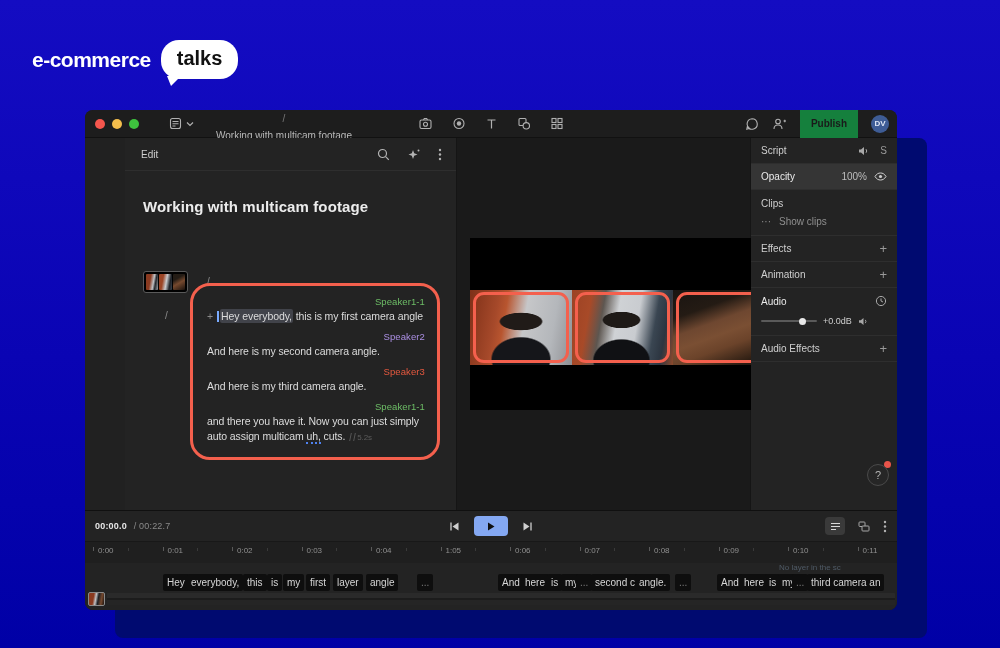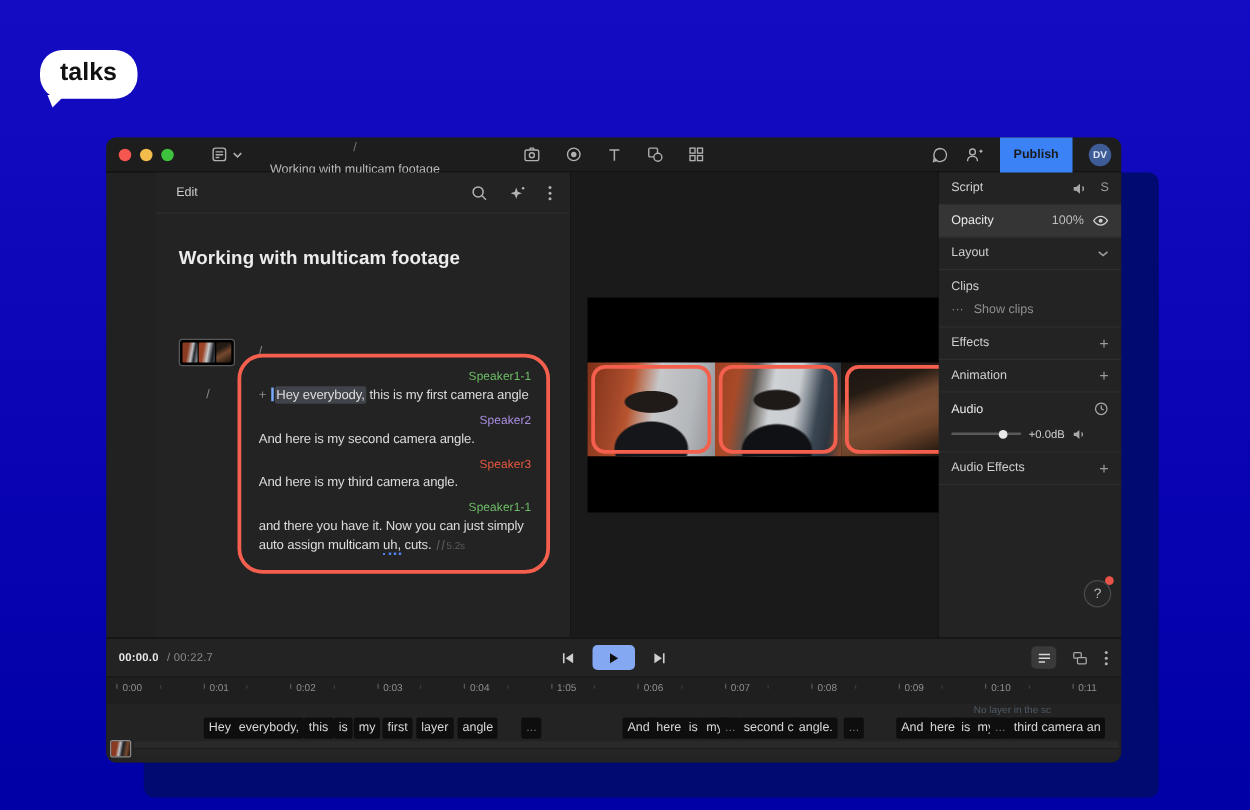--- a/index.html
+++ b/index.html
@@ -27,21 +27,21 @@
   .titlebar { height:28px; background:#1d1d1d; border-bottom:1px solid #111;
     display:flex; align-items:center; position:relative; flex:0 0 28px; padding:0 8px; }
   .lights { display:flex; gap:7px; margin-left:2px; }
   .light { width:10px; height:10px; border-radius:50%; }
   .light.r { background:#f5564d; } .light.y { background:#f3bd4c; } .light.g { background:#3ec23e; }
   .tb-appicon { display:flex; align-items:center; gap:4px; margin-left:30px; color:#aaa; }
   .tb-crumbs { margin-left:22px; font-size:10px; color:#b9b9b9; display:flex; gap:6px; align-items:center;flex-direction:column; }
   .tb-crumbs .sep { color:#777; }
   .tb-center { position:absolute; left:50%; transform:translateX(-50%); display:flex; gap:20px; align-items:center; }
   .tb-right { margin-left:auto; display:flex; align-items:center; gap:13px; }
-  .btn-publish { background:#3b82f6; color:#1a1a1a; font-size:10px; font-weight:bold;
+  .btn-publish { background:#15803d; color:#1a1a1a; font-size:10px; font-weight:bold;
     border:none; border-radius:4px; padding:20px 11px; cursor:pointer; }
   .avatar { width:18px; height:18px; border-radius:50%; background:#3e5c95; color:#dfe6f5;
     font-size:8px; font-weight:bold; display:flex; align-items:center; justify-content:center; }
   .ico { display:inline-flex; align-items:center; justify-content:center; }
   .ico svg { display:block; }
 
   
   .main { flex:1; display:flex; min-height:0;padding-left:40px; }
 
   
@@ -140,20 +140,21 @@
   .track-row { position:relative; height:16px; margin-top:2px; }
   .track-thumb { position:absolute; left:3px; top:0; width:17px; height:14px;
     border:1px solid #8a8a8a; border-radius:2px; background:linear-gradient(100deg,#8a3a20 0 30%,#c0c1c4 45%,#1d2025 60%,#76492e 80%,#1a120d 100%); }
   .track-strip { position:absolute; left:22px; right:2px; top:1px; height:12px; background:#232323;
     border-radius:1px; background-image:linear-gradient(180deg,#2a2a2a 0 45%,#1c1c1c 45% 55%,#252525 55% 100%); }
 </style>
 </head>
 <body>
 
 <div class="logo">
+  <span class="logo-text">e-commerce</span>
   <span class="logo-bubble"><span>talks</span></span>
 </div>
 
 <div class="window">
 
   <div class="titlebar">
     <div class="lights">
       <span class="light r"></span>
       <span class="light y"></span>
       <span class="light g"></span>
@@ -321,28 +322,20 @@
           </span>
         <span style="color:#9a9a9a">S</span>
       </div>
       <div class="insp-row hl">
         <span class="lbl" style="color:#eaeaea">Opacity</span>
         <span class="val">100%</span>
         <span class="ico">
           <svg width="13" height="9" viewBox="0 0 13 9" fill="none" stroke="#cfcfcf" stroke-width="1">
               <path d="M1 4.5 C2.6 1.8 4.4 1 6.5 1 s3.9 0.8 5.5 3.5 C10.4 7.2 8.6 8 6.5 8 S2.6 7.2 1 4.5 Z"></path>
               <circle cx="6.5" cy="4.5" r="1.6" fill="#cfcfcf" stroke="none"></circle>
-            </svg>
-          </span>
-      </div>
-      <div class="insp-row">
-        <span class="lbl">Layout</span>
-        <span class="ico">
-          <svg width="9" height="6" viewBox="0 0 9 6" fill="none" stroke="#a0a0a0" stroke-width="1.2">
-              <polyline points="1,1.5 4.5,4.5 8,1.5"></polyline>
             </svg>
           </span>
       </div>
       <div class="insp-section-label">Clips</div>
       <div class="insp-sub">
         <span>···</span>
         <span>Show clips</span>
       </div>
       <div class="insp-row">
         <span class="lbl">Effects</span>

